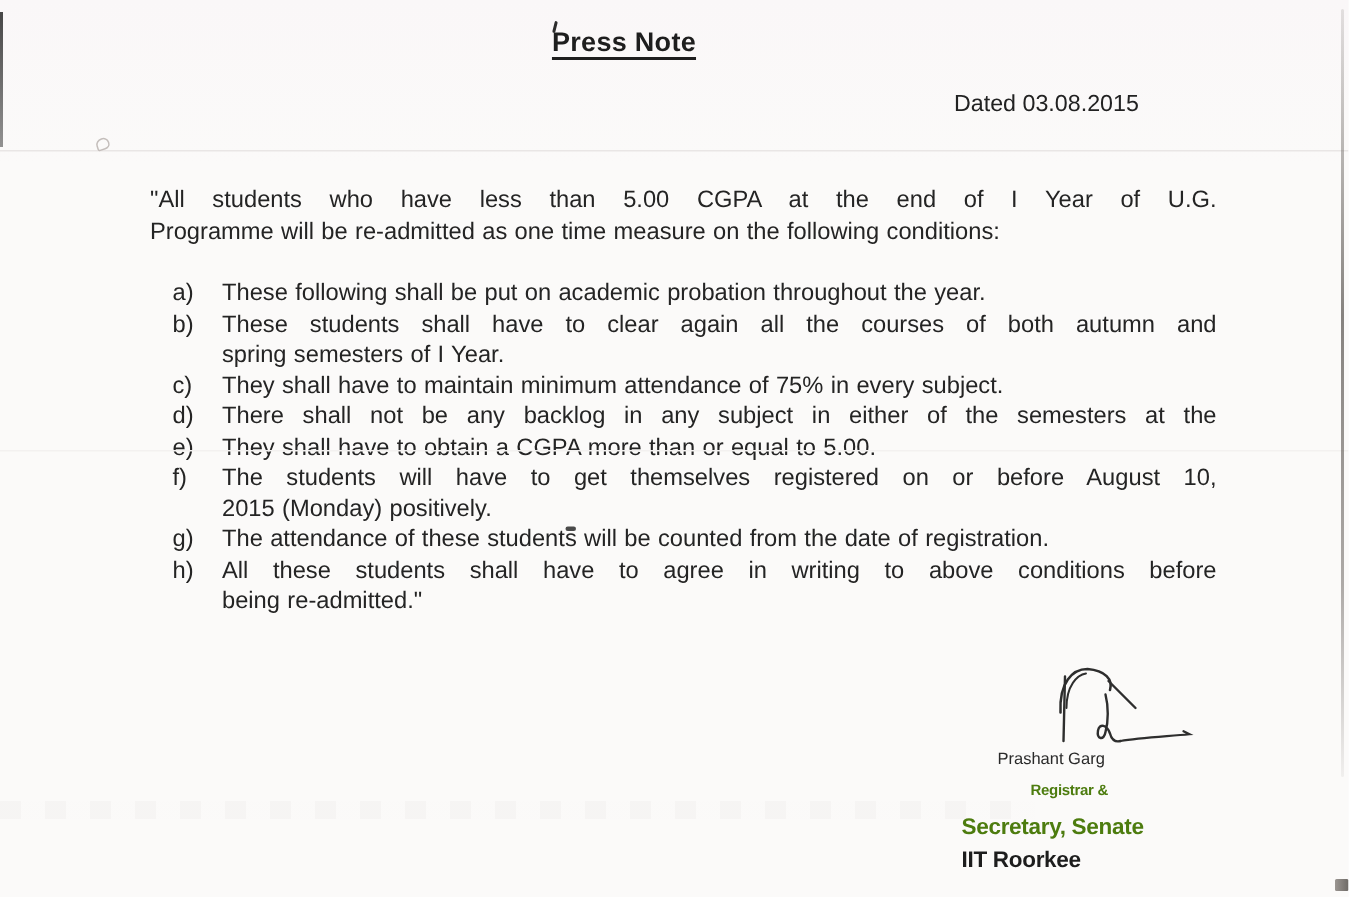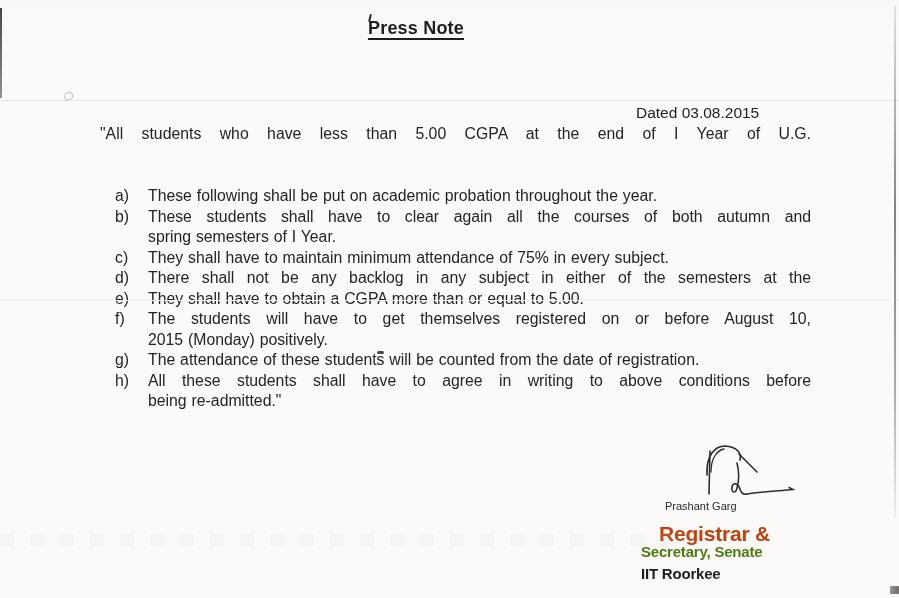--- a/index.html
+++ b/index.html
@@ -27,21 +27,21 @@
     text-align: center;
     font-size: 18px; font-weight: bold; color: #1e1e1e;
     text-decoration: underline;
     text-decoration-thickness: 1.5px;
     text-underline-offset: 4px;
     letter-spacing: 0.2px;
   }
 
   .dated {
     position: absolute; left: 636px; top: 61px;
-    font-size: 15.5px; color: #222; margin-top: 43px;
+    font-size: 15.5px; color: #222;
   }
 
   .intro {
     position: absolute; left: 100px; top: 123px; width: 711px;
     font-size: 15.8px; line-height: 21.4px; color: #242424;
     word-spacing: 0.5px;
   }
 
   .conditions {
     position: absolute; left: 115px; top: 186px; width: 696px;
@@ -51,21 +51,21 @@
   .cond-item { display: flex; }
   .cond-label { width: 33px; flex: 0 0 33px; }
   .cond-text { width: 663px; flex: 1; }
 
   .line { text-align: left; }
   .just { text-align: justify; text-align-last: justify; }
 
   
   .sig-svg { position: absolute; left: 693px; top: 441px; }
   .sig-name  { position: absolute; left: 665px; top: 500px; font-size: 11px; color: #2a2a2a; }
-  .sig-role1 { position: absolute; left: 659px; top: 522px; font-size: 21px; font-weight: bold; letter-spacing: -0.2px; color: #c2410c; }
+  .sig-role1 { position: absolute; left: 687px; top: 522px; font-size: 10px; font-weight: bold; letter-spacing: -0.2px; color: #4d7c0f; }
   .sig-role2 { position: absolute; left: 641px; top: 543px; font-size: 15px; font-weight: bold; letter-spacing: -0.2px; color: #4d7c0f; }
   .sig-org   { position: absolute; left: 641px; top: 565px; font-size: 15px; font-weight: bold; letter-spacing: -0.2px; color: #1d1d1d; }
 
   
   .art-left-line {
     position: absolute; left: 0; top: 8px; width: 2px; height: 90px;
     background: linear-gradient(rgba(40,40,40,0.85), rgba(60,60,60,0.55));
   }
   .art-hline-1 {
     position: absolute; left: 0; top: 100px; width: 100%; height: 1px;
@@ -115,20 +115,21 @@
 <div class="page">
 
   <div class="scan-tint"></div>
 
   <div class="doc-title">Press Note</div>
 
   <div class="dated">Dated 03.08.2015</div>
 
   <div class="intro">
     <div class="line just">"All students who have less than 5.00 CGPA at the end of I Year of U.G.</div>
+    <div class="line">Programme will be re-admitted as one time measure on the following conditions:</div>
   </div>
 
   <div class="conditions">
 
     <div class="cond-item">
       <div class="cond-label">a)</div>
       <div class="cond-text">
         <div class="line">These following shall be put on academic probation throughout the year.</div>
       </div>
     </div>

